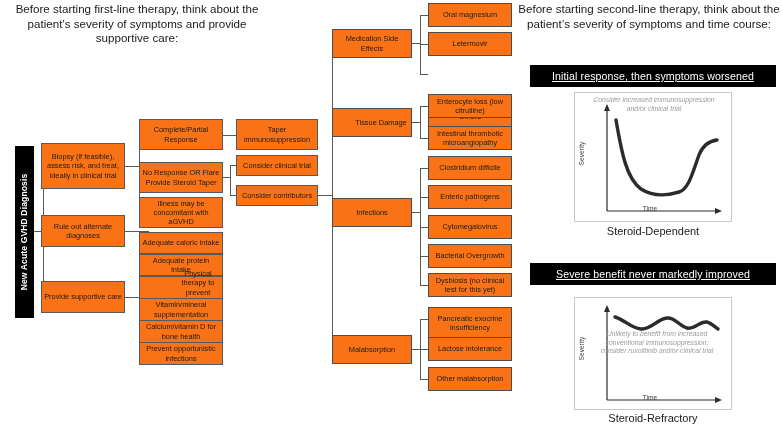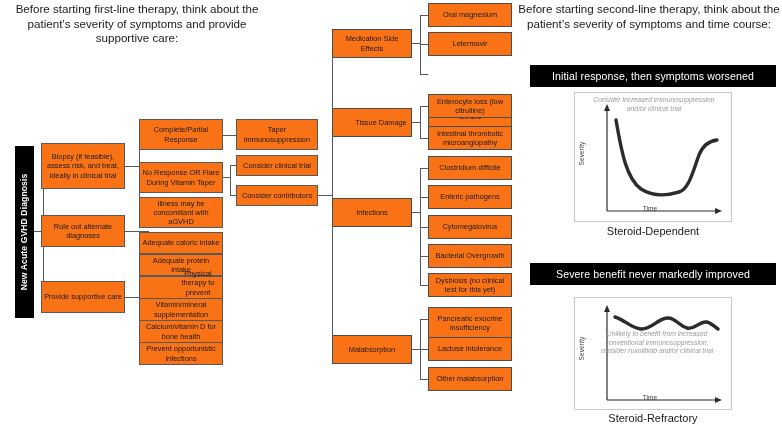--- a/index.html
+++ b/index.html
@@ -42,21 +42,21 @@
 
   
   .ln{position:absolute;background:#595959;}
   .lnh{height:1px;}
   .lnv{width:1px;}
 
   
   .banner{
     position:absolute;background:#000;color:#fff;
     display:flex;align-items:center;justify-content:center;
-    font-size:10.6px;letter-spacing:.1px;
+    font-size:10.6px;letter-spacing:.1px;text-decoration:underline;
   }
   .chartcard{
     position:absolute;box-sizing:border-box;
     border:1px solid #c8c8c8;background:#fff;
   }
   .chartcap{
     position:absolute;text-align:center;font-size:11px;color:#1a1a1a;
   }
   .axlabel{
     position:absolute;font-size:6.6px;color:#3a3a3a;
@@ -149,21 +149,21 @@
     <span>Rule out alternate diagnoses</span>
   </div>
   <div class="box" style="left:41px;top:281px;width:84px;height:32px;">
     <span>Provide supportive care</span>
   </div>
 
   <div class="box" style="left:139px;top:119px;width:84px;height:31px;">
     <span>Complete/Partial Response</span>
   </div>
   <div class="box" style="left:139px;top:162px;width:84px;height:31px;">
-    <span>No Response OR Flare During Vitamin Taper</span>
+    <span>No Response OR Flare Provide Steroid Taper</span>
   </div>
   <div class="box" style="left:139px;top:197px;width:84px;height:31px;">
     <span>Illness may be concomitant with aGVHD</span>
   </div>
 
   <div class="box" style="left:139px;top:232px;width:84px;height:22px;">
     <span>Adequate caloric intake</span>
   </div>
   <div class="box" style="left:139px;top:254px;width:84px;height:22px;">
     <span>Adequate protein intake</span>

